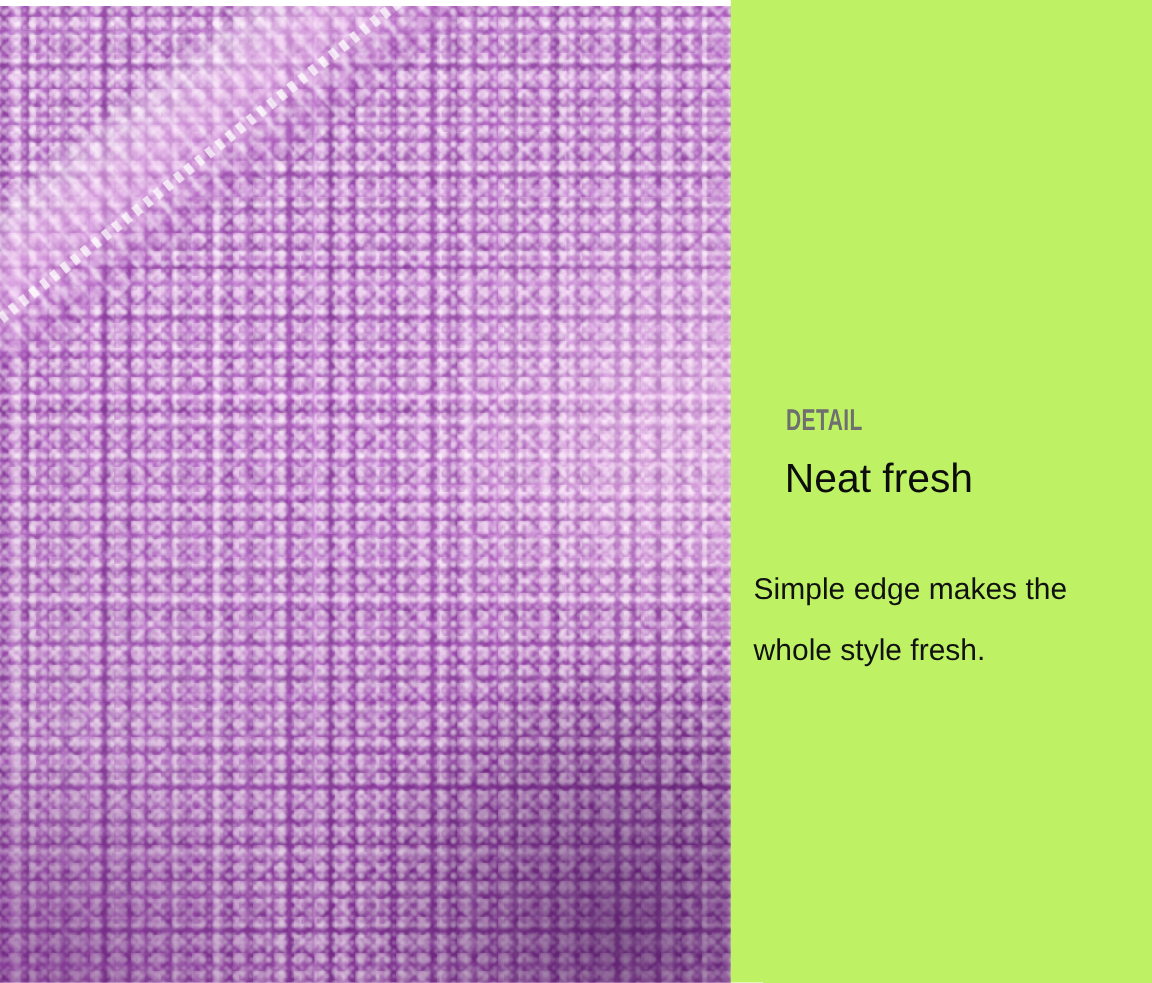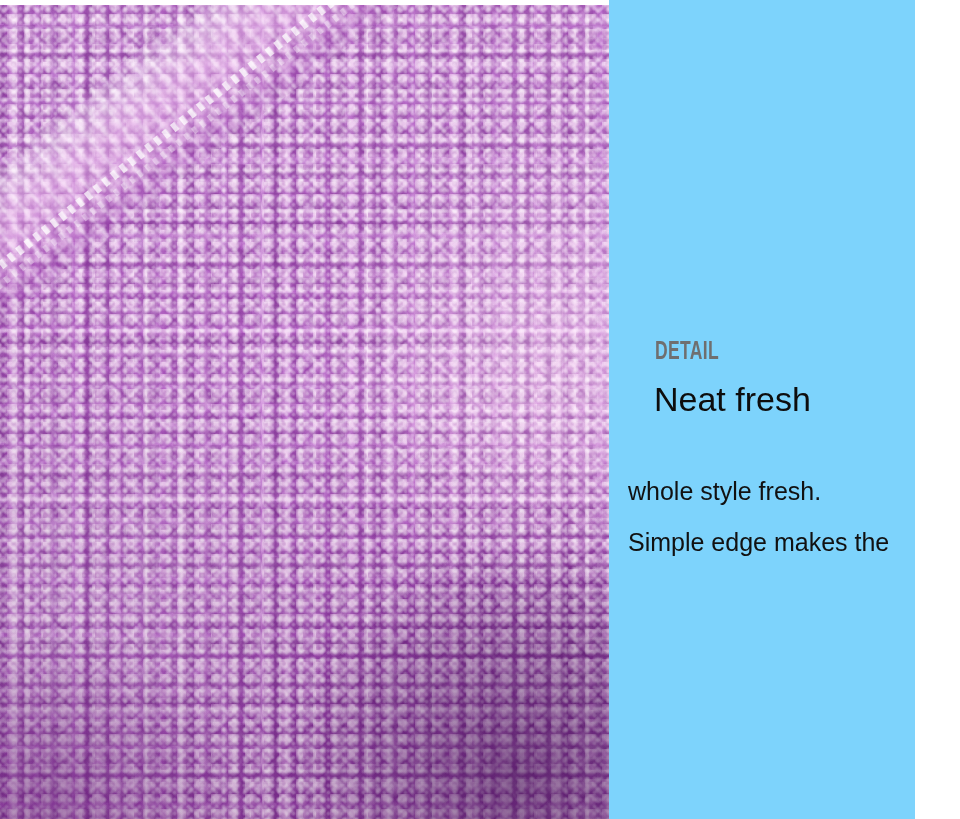--- a/index.html
+++ b/index.html
@@ -206,23 +206,23 @@
       radial-gradient(ellipse 50% 35% at 92% 40%, rgba(255,225,252,0.30) 0%, rgba(255,225,252,0) 70%),
       linear-gradient(200deg, rgba(255,255,255,0.05) 0%, rgba(0,0,0,0) 45%, rgba(64,18,78,0.18) 100%);
     pointer-events: none;
   }
 
   
   .text-panel {
     position: absolute;
     left: 609px;
     top: 0;
-    width: 306px;
+    width: 351px;
     height: 819px;
-    background: #7dd3fc;
+    background: #bef264;
   }
   .eyebrow {
     position: absolute;
     left: 46px;
     top: 338px;
     font-size: 25px;
     line-height: 1;
     font-weight: 700;
     letter-spacing: .5px;
     color: #6f6f6f;
@@ -272,18 +272,18 @@
     <div class="stitch-line2"></div>
     <div class="photo-shade"></div>
   </div>
 
   <div class="text-panel">
     <div class="eyebrow">DETAIL</div>
 
     <div class="headline">Neat fresh</div>
 
     <div class="body-copy">
+      <span class="line">Simple edge makes the</span>
       <span class="line">whole style fresh.</span>
-      <span class="line">Simple edge makes the</span>
     </div>
   </div>
 
 </div>
 
 </body></html>

